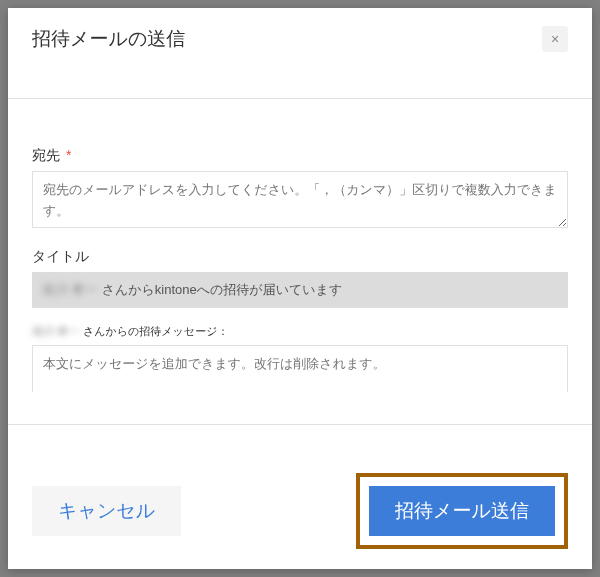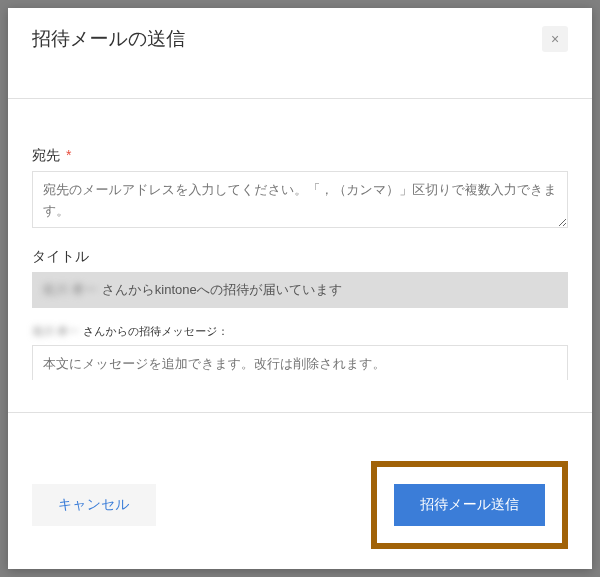--- a/index.html
+++ b/index.html
@@ -104,36 +104,36 @@
       height: 108px;
     }
     .modal-footer {
       padding: 16px 24px 20px 24px;
       display: flex;
       justify-content: space-between;
       align-items: center;
     }
     .btn {
       padding: 12px 26px;
-      font-size: 14px;
+      font-size: 19px;
       border: none;
       cursor: pointer;
       font-family: inherit;
     }
     .btn-cancel {
       background: #f5f5f5;
       color: #3b7dd8;
     }
     .btn-send {
       background: #3b7dd8;
       color: #fff;
     }
     .send-highlight {
-      border: 6px solid #a16207;
-      padding: 17px;
+      border: 4px solid #a16207;
+      padding: 9px;
       display: inline-block;
       font-family: Liberation Serif, serif;
     }
     .title-wrap {
       background: #dcdcdc;
       display: flex;
       align-items: flex-end;
       padding: 9px 10px;
       font-size: 13px;
       color: #555;

